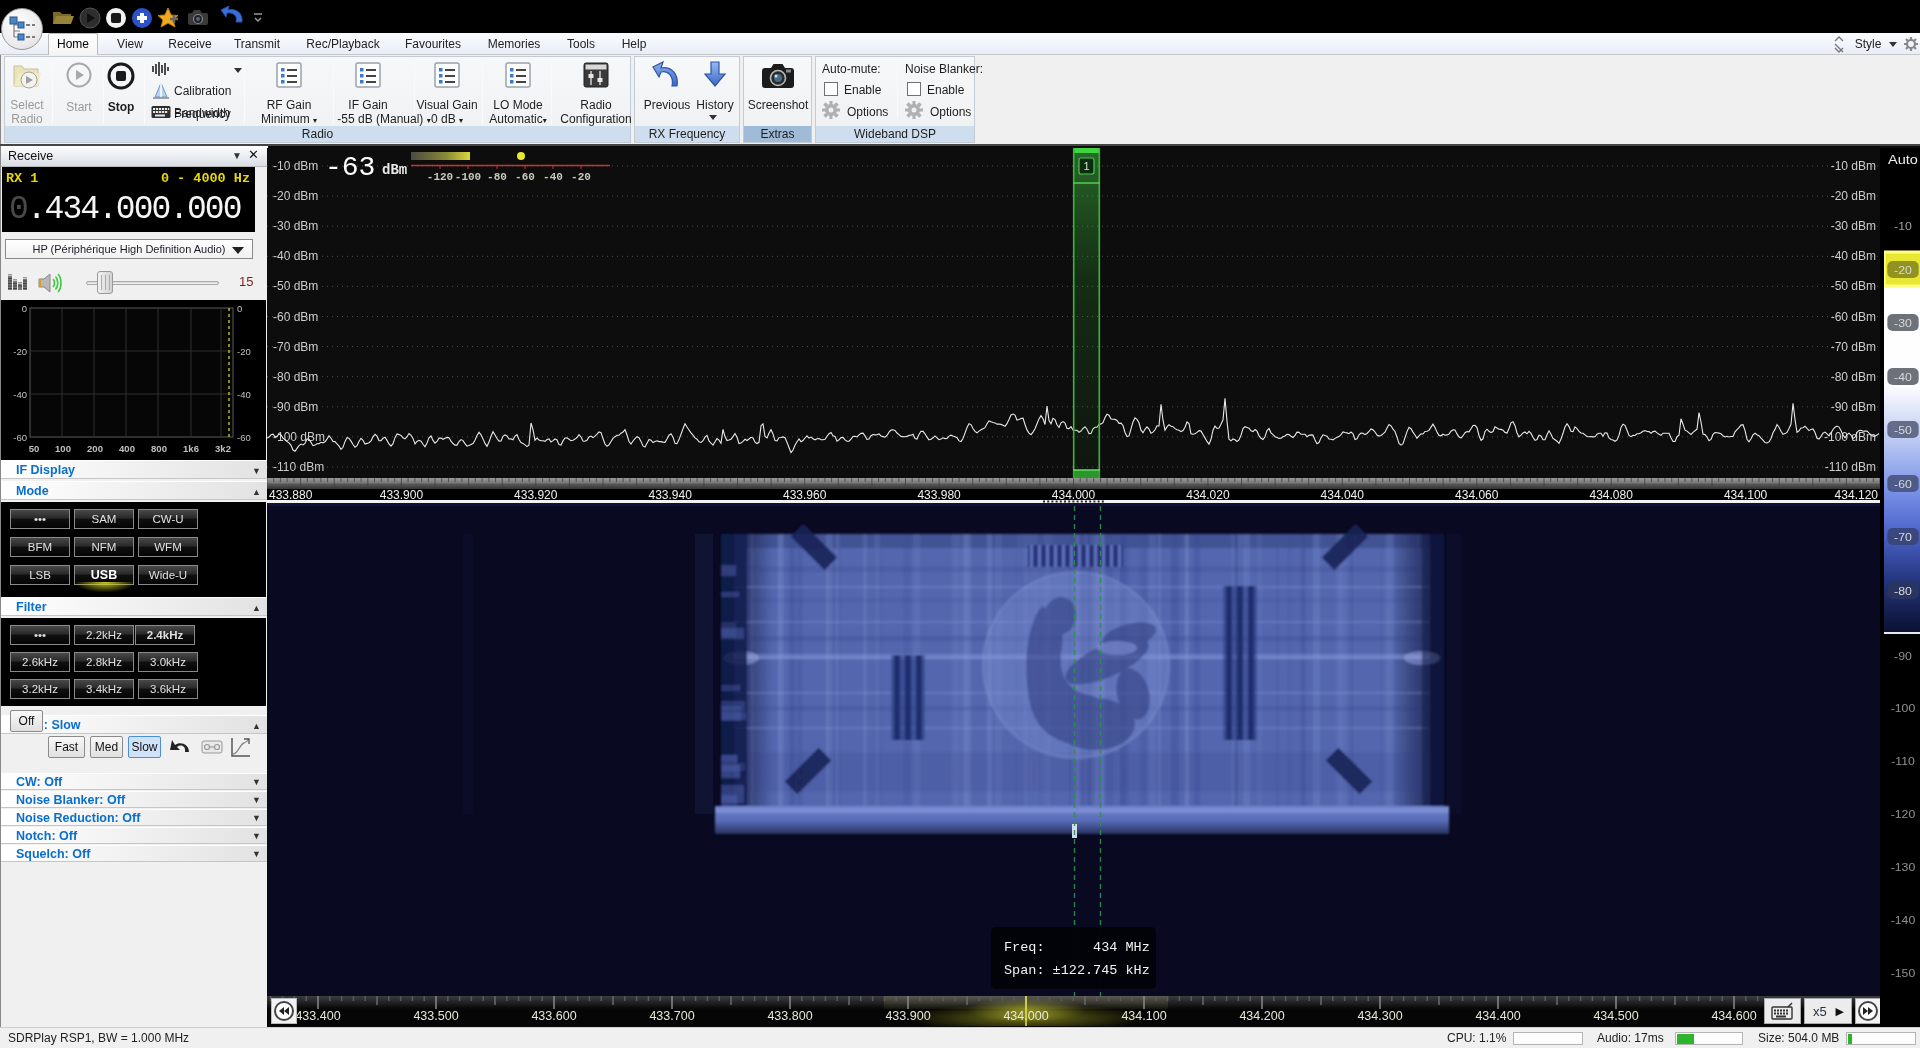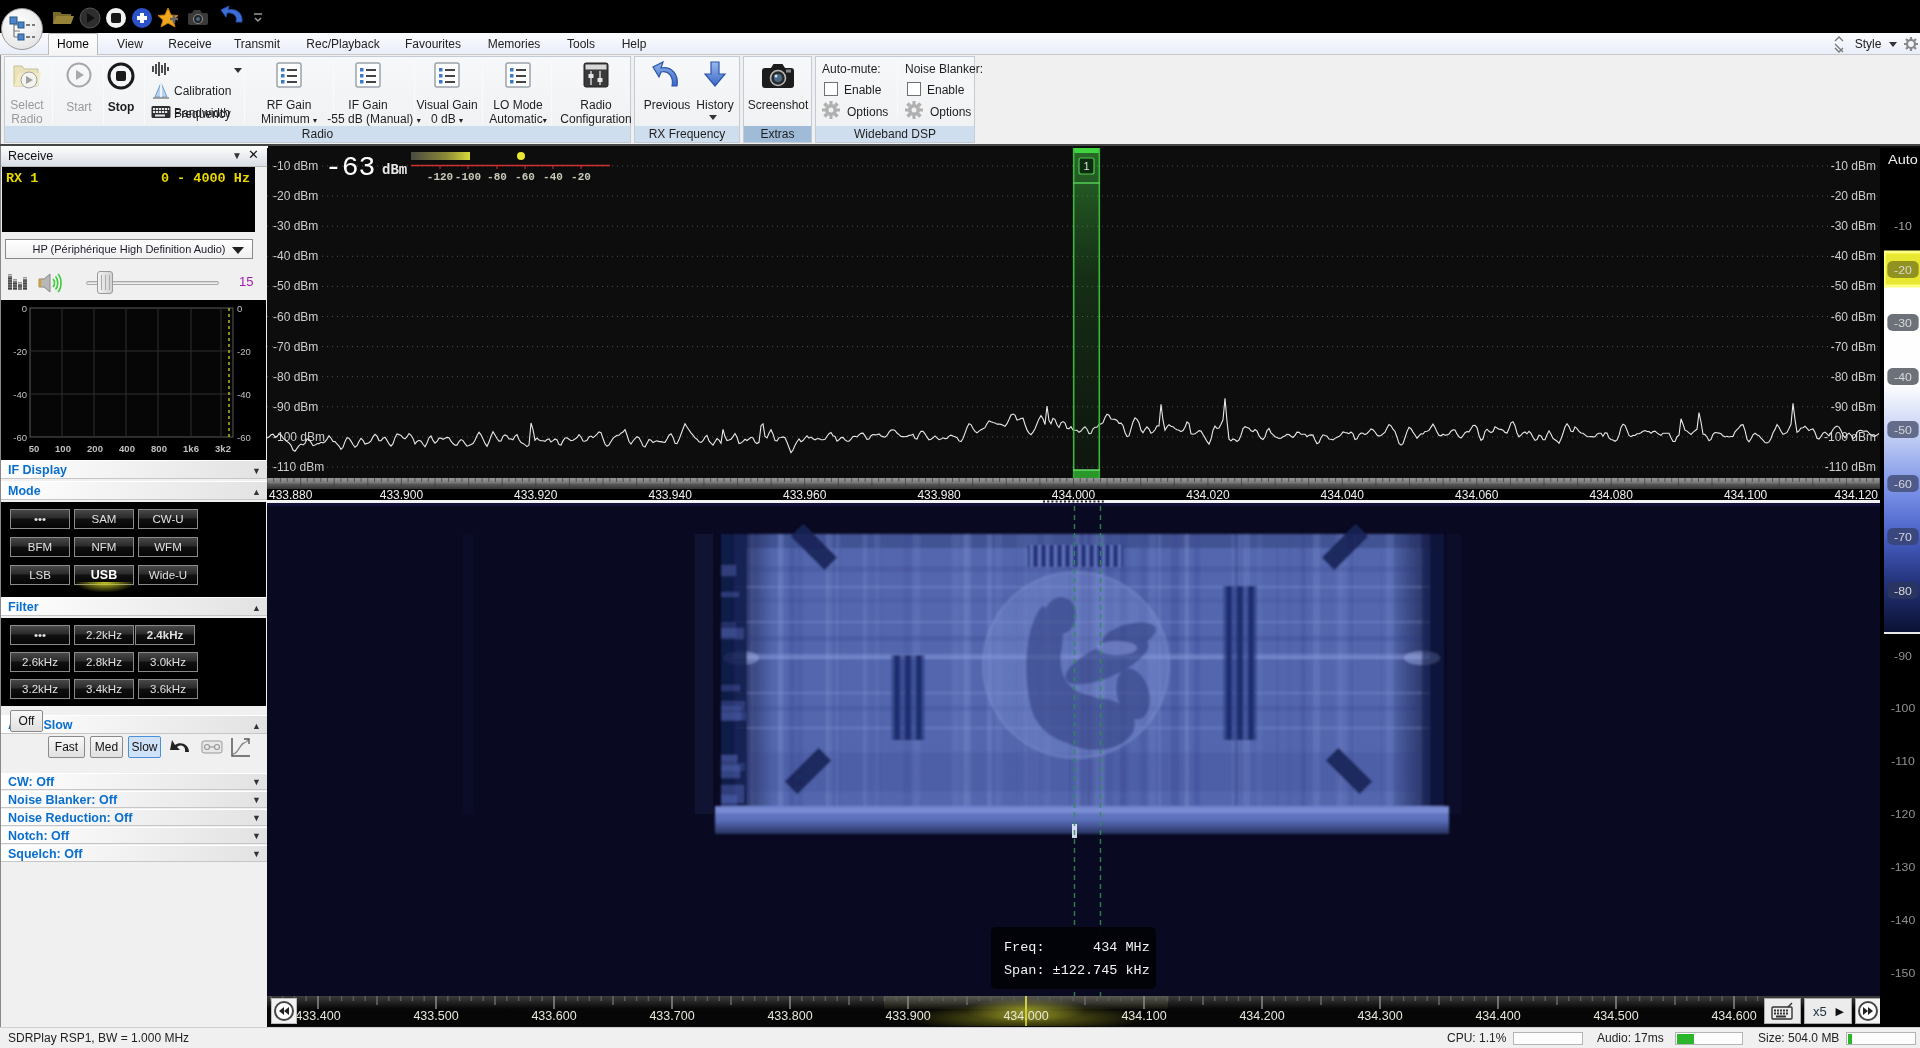--- a/index.html
+++ b/index.html
@@ -15,21 +15,21 @@
 .rdiv{position:absolute;top:4px;height:64px;width:1px;background:#d5d5d5;border-right:1px solid #fafafa;}
 .rbtext{position:absolute;font-size:12px;color:#1e1e1e;text-align:center;white-space:nowrap;}
 .gray{color:#9a9a9a;}
 .blackline{left:0;top:144px;width:1920px;height:2px;background:#454545;}
 .mainbg{left:0;top:146px;width:1920px;height:881px;background:#0c0c0c;}
 .leftpanel{left:0;top:146px;width:267px;height:881px;background:#f0f0f0;border-left:1px solid #888;}
 .rxheader{position:absolute;left:0;top:0;width:267px;height:21px;background:linear-gradient(#fdfdfd,#d9dee5);border-bottom:1px solid #b8b8b8;font-size:12.5px;color:#111;line-height:20px;padding-left:7px;}
 .freqbox{position:absolute;left:1px;top:21px;width:253px;height:65px;background:#000;}
 .mono{font-family:"Liberation Mono",monospace;}
 .combo{position:absolute;left:4px;top:93px;width:248px;height:20px;background:linear-gradient(#ffffff,#f0f0f0);border:1px solid #8a8a8a;font-size:11px;color:#1a1a2a;text-align:center;line-height:19px;}
-.sechead{position:absolute;left:0;width:267px;height:19px;background:linear-gradient(90deg,#ffffff,#e2e2e2);border-top:1px solid #fff;border-bottom:1px solid #c6c6c6;font-size:12.5px;font-weight:bold;color:#0a6ecd;line-height:18px;padding-left:7px;}
+.sechead{position:absolute;left:0;width:267px;height:19px;background:linear-gradient(90deg,#ffffff,#e2e2e2);border-top:1px solid #fff;border-bottom:1px solid #c6c6c6;font-size:12.5px;font-weight:bold;color:#0a6ecd;line-height:18px;padding-left:15px;}
 .darkbtn{position:absolute;width:60px;height:20px;background:linear-gradient(#484848,#2a2a2a 45%,#101010 50%,#050505);border:1px solid #8a8a8a;color:#e0e0e0;font-size:11.5px;text-align:center;line-height:19px;}
 .agcbtn{position:absolute;height:22px;background:linear-gradient(#f8f8f8,#e0e0e0);border:1px solid #8a8a8a;border-radius:2px;color:#111;font-size:12px;text-align:center;line-height:21px;}
 .carr{position:absolute;width:0;height:0;}
 .statusbar{left:0;top:1027px;width:1920px;height:21px;background:#f0f0f0;border-top:1px solid #cfcfcf;font-size:12px;color:#222;}
 .sbar{position:absolute;top:4px;height:13px;background:#fdfdfd;border:1px solid #b4b4b4;}
 svg{display:block;}
 </style></head><body>
 
 <div class="abs titlebar"></div>
 <div class="abs appcircle"></div>
@@ -180,21 +180,21 @@
 <g fill="#3a7ac8">
       <rect x="5" y="6" width="3.5" height="3.5"></rect>
       <rect x="5" y="12" width="3.5" height="3.5"></rect>
       <rect x="5" y="18" width="3.5" height="3.5"></rect>
     </g>
 <g stroke="#444" stroke-width="1.8">
       <path d="M11 8 h10 M11 14 h10 M11 20 h10"></path>
     </g>
   </svg>
 <div class="rbtext" style="left:328px;top:98px;width:80px;">IF Gain</div>
-<div class="rbtext" style="left:324px;top:112px;width:100px;">-55 dB (Manual) <span style="font-size:8px;">▾</span></div>
+<div class="rbtext" style="left:334px;top:112px;width:100px;">-55 dB (Manual) <span style="font-size:8px;">▾</span></div>
 <svg class="abs" style="left:434px;top:62px;" width="26" height="26" viewBox="0 0 26 26">
 <rect x="1" y="1" width="24" height="24" rx="2" fill="#fdfdfd" stroke="#9aa2ac" stroke-width="1.5"></rect>
 <g fill="#3a7ac8">
       <rect x="5" y="6" width="3.5" height="3.5"></rect>
       <rect x="5" y="12" width="3.5" height="3.5"></rect>
       <rect x="5" y="18" width="3.5" height="3.5"></rect>
     </g>
 <g stroke="#444" stroke-width="1.8">
       <path d="M11 8 h10 M11 14 h10 M11 20 h10"></path>
     </g>
@@ -291,20 +291,21 @@
     </g>
 <circle cx="9" cy="9" r="2.5" fill="#f0f0f0"></circle>
   </svg>
 <div class="abs blackline"></div>
 <div class="abs mainbg"></div>
 <div class="abs leftpanel">
     <div class="rxheader">Receive<span style="position:absolute;left:231px;top:0;color:#333;font-size:10px;">▼</span><span style="position:absolute;left:247px;top:-1px;color:#111;font-size:13px;">✕</span></div>
     <div class="freqbox">
       <div class="mono" style="position:absolute;left:4px;top:4px;font-size:13.5px;font-weight:bold;color:#e8d800;">RX 1</div>
       <div class="mono" style="position:absolute;right:5px;top:4px;font-size:13.5px;font-weight:bold;color:#e8d800;">0 - 4000 Hz</div>
+      <div class="mono" style="position:absolute;left:7px;top:24px;font-size:33px;letter-spacing:-2px;"><span style="color:#4a4a4a;">0</span><span style="color:#f5f5f5;">.434.000.000</span></div>
     </div>
     <div class="combo">HP (Périphérique High Definition Audio)<div class="carr" style="right:8px;top:7px;border-left:6px solid transparent;border-right:6px solid transparent;border-top:7px solid #222;"></div></div>
     <svg class="abs" style="left:7px;top:126px;" width="50px" height="22" viewBox="0 0 50 22">
 <g fill="#777">
         <rect x="0" y="4" width="4" height="14"></rect>
         <rect x="5" y="9" width="4" height="9"></rect>
         <rect x="10" y="12" width="4" height="6"></rect>
         <rect x="15" y="7" width="4" height="11"></rect>
       </g>
 <g fill="#999">
@@ -324,21 +325,21 @@
         <path d="M16 9 C18 11 18 15 16 17"></path>
         <path d="M18.5 6.5 C21.5 9.5 21.5 16.5 18.5 19.5"></path>
         <path d="M21 4 C25 8 25 18 21 22"></path>
       </g>
 </svg>
     <div class="abs" style="left:85px;top:135px;width:133px;height:4px;background:linear-gradient(#cfcfcf,#f8f8f8);border:1px solid #aaa;border-radius:2px;"></div>
     <div class="abs" style="left:96px;top:125px;width:16px;height:23px;background:linear-gradient(90deg,#f2f2f2,#d2d2d2);border:1px solid #999;border-radius:3px;"></div>
     <div class="abs" style="left:100px;top:129px;width:1px;height:15px;background:#aaa;"></div>
     <div class="abs" style="left:104px;top:129px;width:1px;height:15px;background:#aaa;"></div>
     <div class="abs" style="left:108px;top:129px;width:1px;height:15px;background:#aaa;"></div>
-    <div class="abs" style="left:238px;top:128px;font-size:13px;color:#a21caf;">15</div>
+    <div class="abs" style="left:238px;top:128px;font-size:13px;color:#7f1d1d;">15</div>
     <div class="abs" style="left:0;top:154px;width:265px;height:161px;background:#000;">
       <svg width="255" height="161" viewBox="0 0 255 161">
         <rect x="29" y="8" width="203" height="129" fill="#060606" stroke="#5a5a5a" stroke-width="1"></rect>
         <line x1="61" y1="8" x2="61" y2="137" stroke="#2e2e2e" stroke-width="1"></line>
         <line x1="93" y1="8" x2="93" y2="137" stroke="#2e2e2e" stroke-width="1"></line>
         <line x1="125" y1="8" x2="125" y2="137" stroke="#2e2e2e" stroke-width="1"></line>
         <line x1="157" y1="8" x2="157" y2="137" stroke="#2e2e2e" stroke-width="1"></line>
         <line x1="190" y1="8" x2="190" y2="137" stroke="#2e2e2e" stroke-width="1"></line>
         <line x1="220" y1="8" x2="220" y2="137" stroke="#2e2e2e" stroke-width="1"></line>
         <line x1="29" y1="51" x2="232" y2="51" stroke="#2e2e2e" stroke-width="1"></line>

